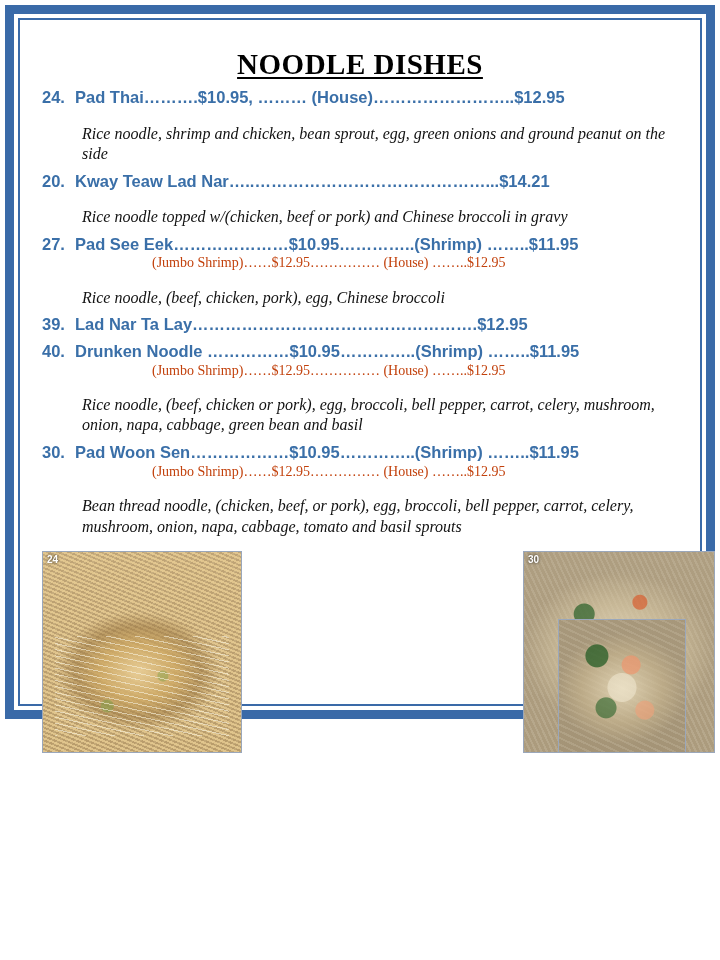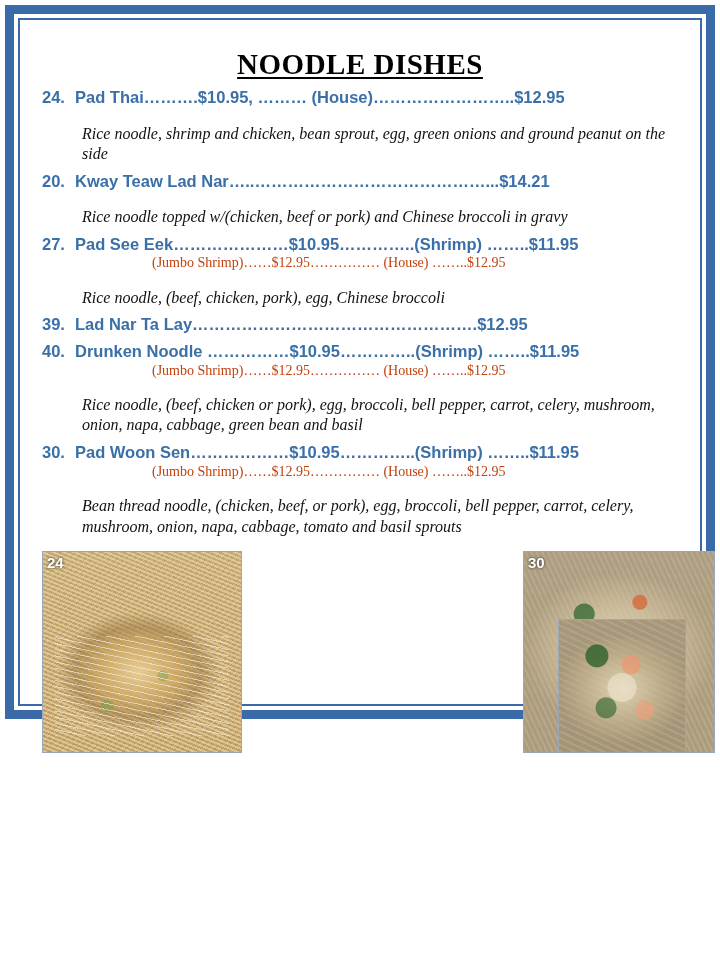--- a/index.html
+++ b/index.html
@@ -116,21 +116,21 @@
     border: 1px solid #9aa7bb;
     box-sizing: border-box;
     overflow: hidden;
   }
   .photo .tag {
     position: absolute;
     left: 4px;
     top: 2px;
     color: #ffffff;
     font-family: "Liberation Sans", sans-serif;
-    font-size: 15px;
+    font-size: 10px;
     font-weight: bold;
     z-index: 4;
     text-shadow: 0 0 3px rgba(0,0,0,0.8);
   }
   .photo .inner {
     position: absolute;
     left: 0; top: 0; right: 0; bottom: 0;
   }
   
   .pic-padthai {

